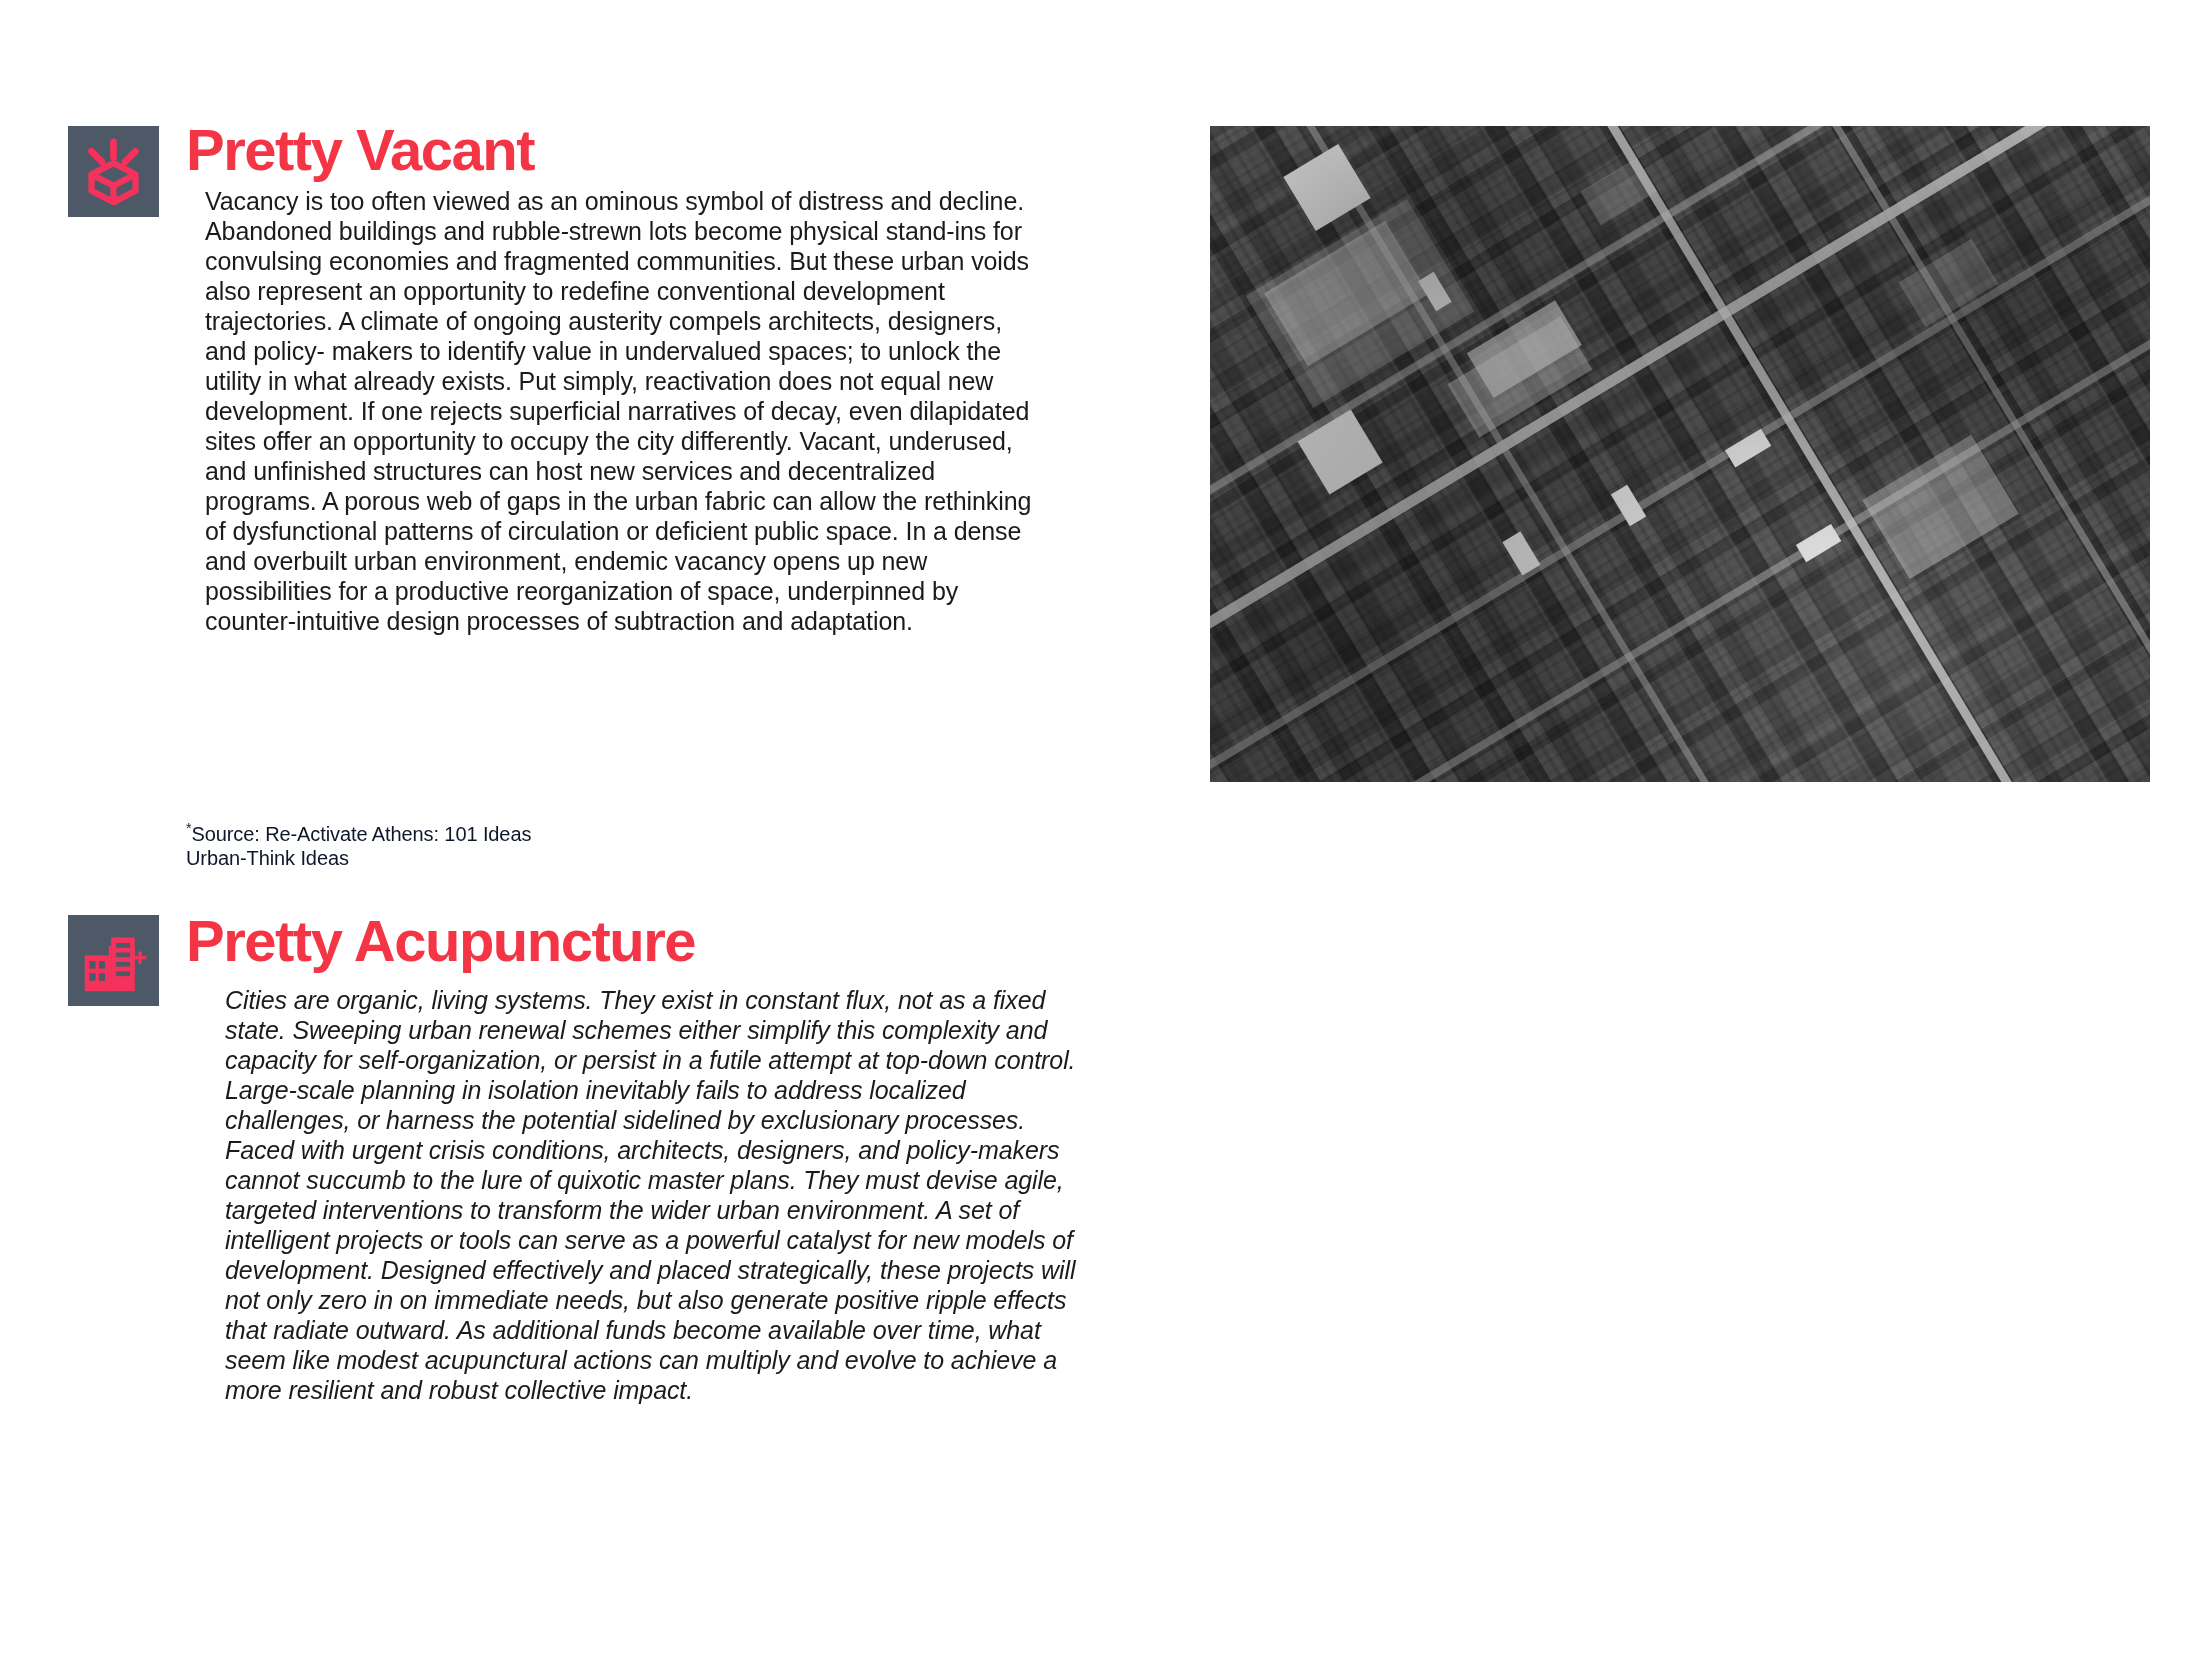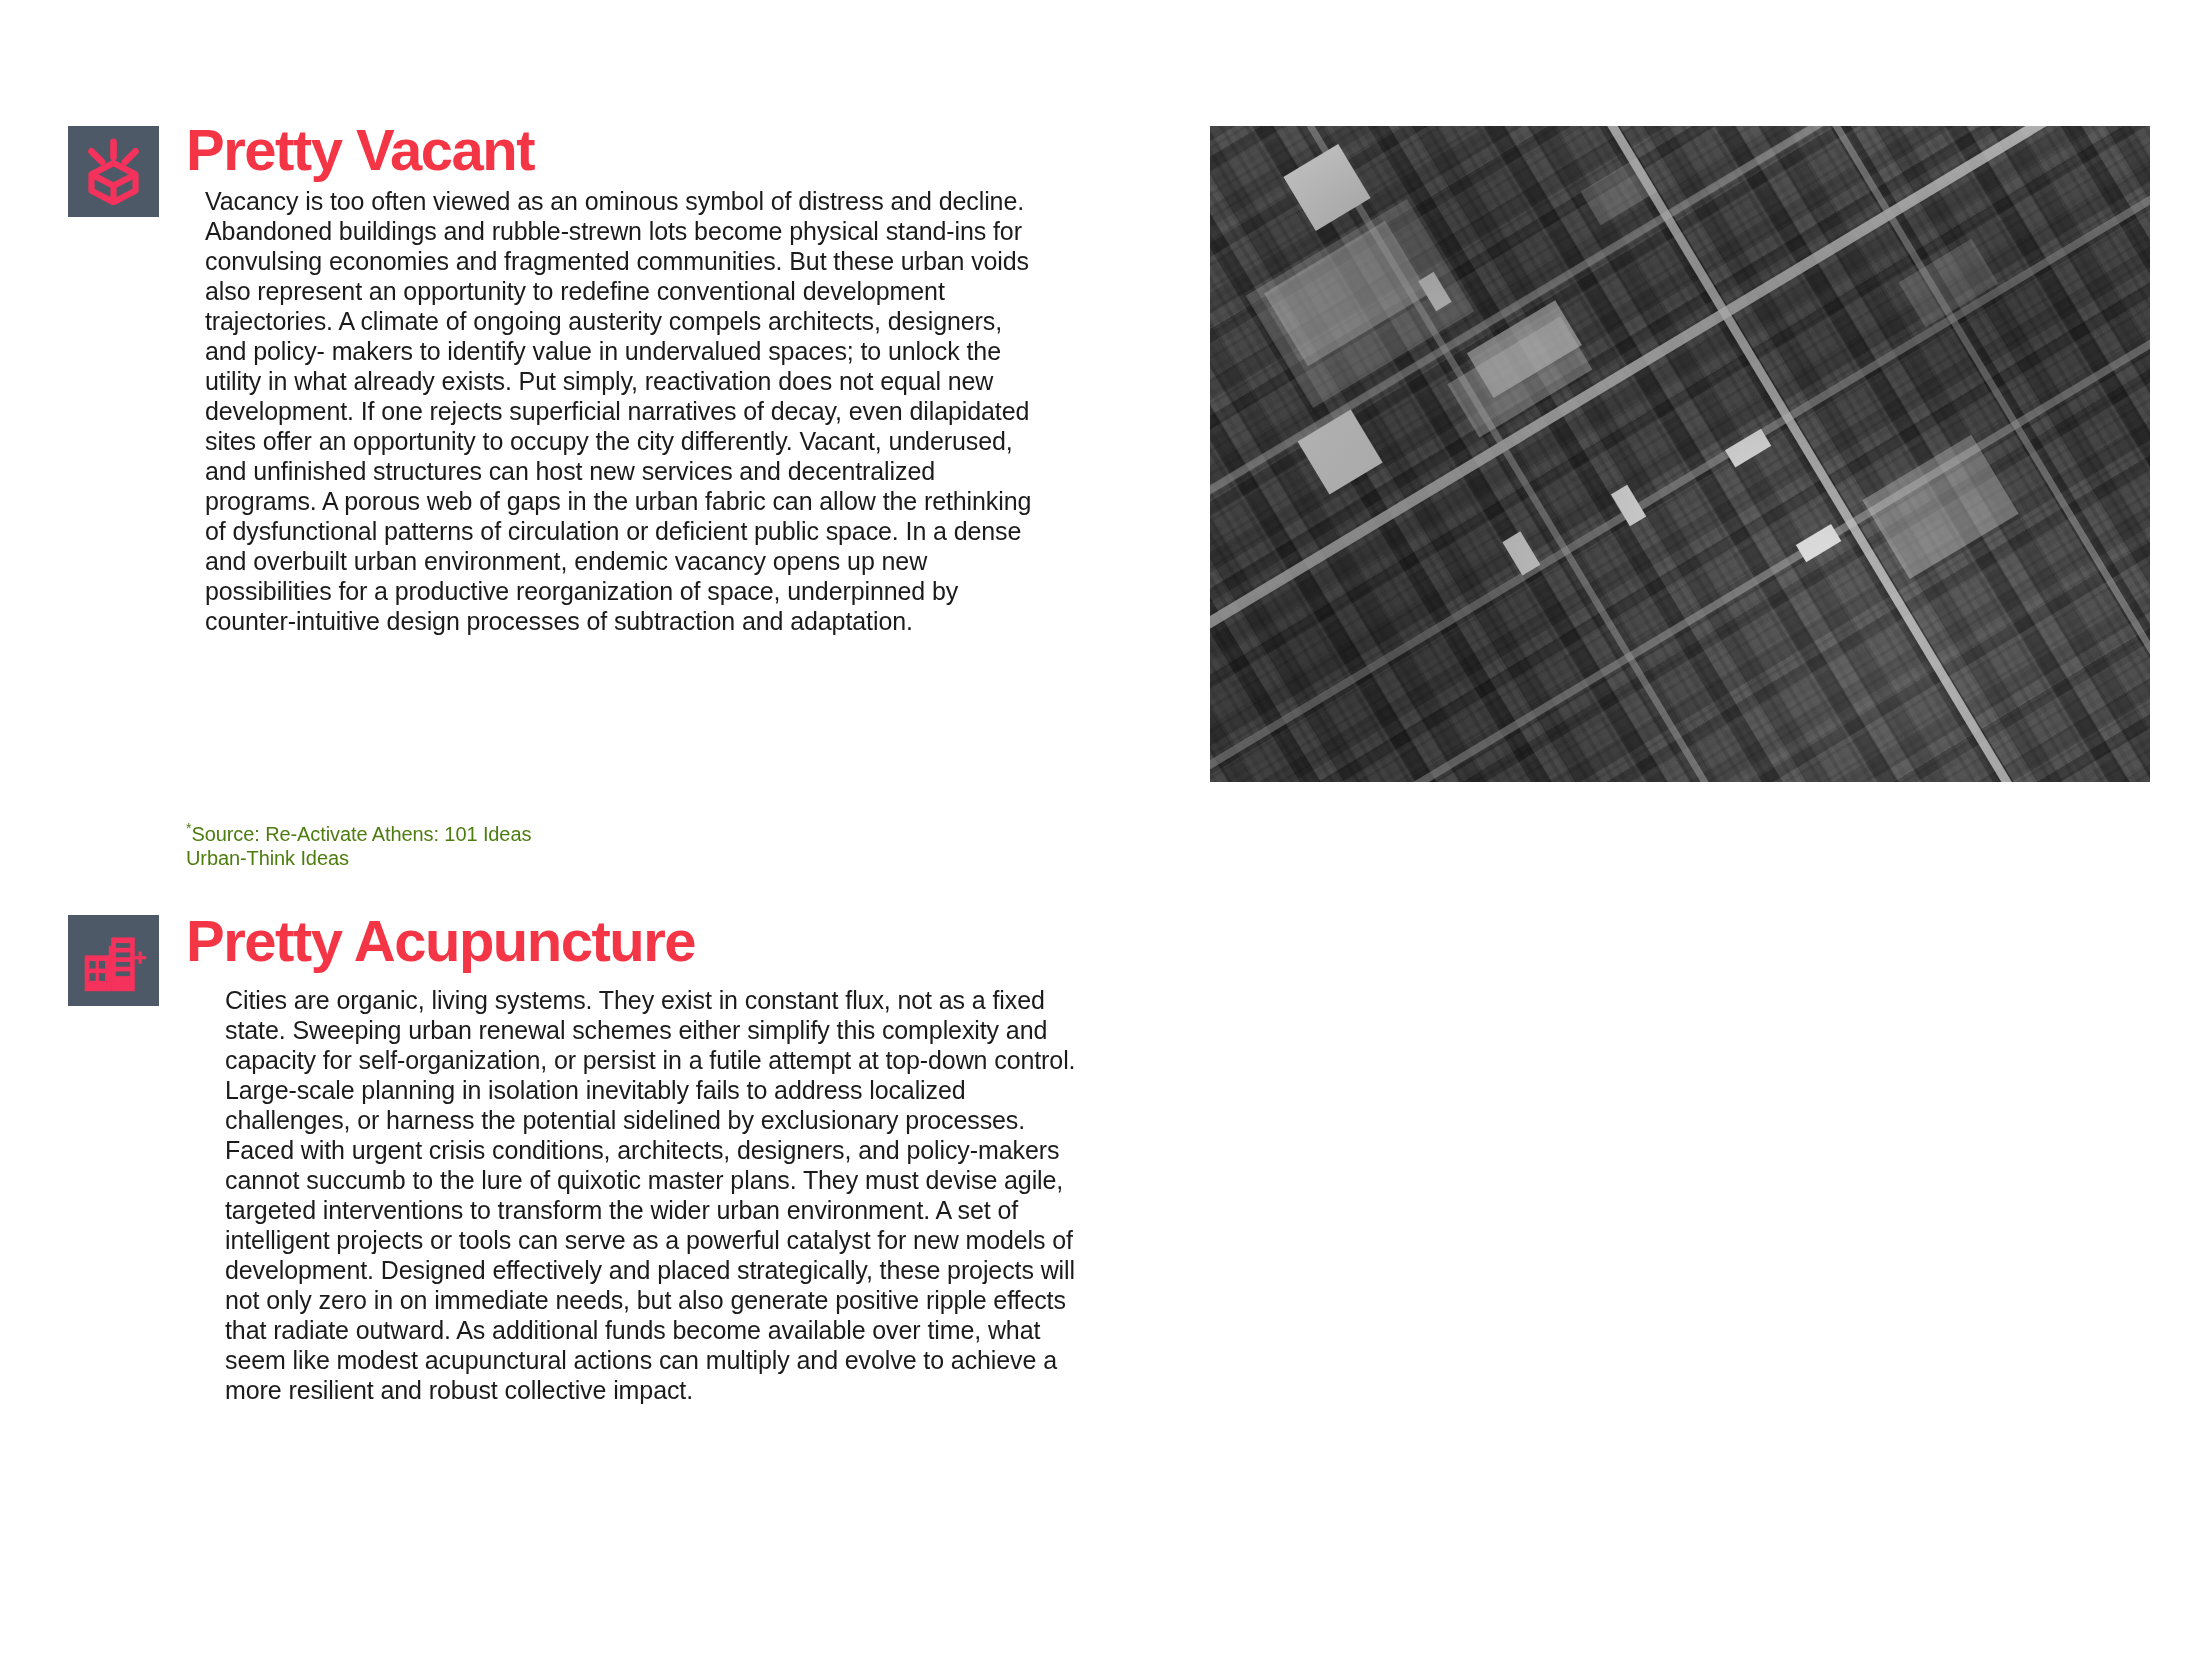--- a/index.html
+++ b/index.html
@@ -49,28 +49,28 @@
   .body-text {
     position:absolute;
     font-size:25px;
     line-height:30px;
     color:#1b1b1b;
     letter-spacing:-0.1px;
     white-space:pre-line;
     margin-left:19px;
   }
   #body-pv { left:118px; top:60px; width:837px; }
-  #body-ua { left:138px; top:70px; width:861px; }
+  #body-ua { left:138px; top:70px; width:861px;font-style:italic; }
 
   
   .source {
     position:absolute;
     font-size:20px;
     line-height:24px;
-    color:#4d7c0f;
+    color:#0f172a;
     white-space:pre-line;
     letter-spacing:-0.1px;
   }
   #source-pv { left:118px; top:666px; }
   .source .star { font-size:14.3px; vertical-align:super; }
 
   
   .photo {
     position:absolute;
     overflow:hidden;

